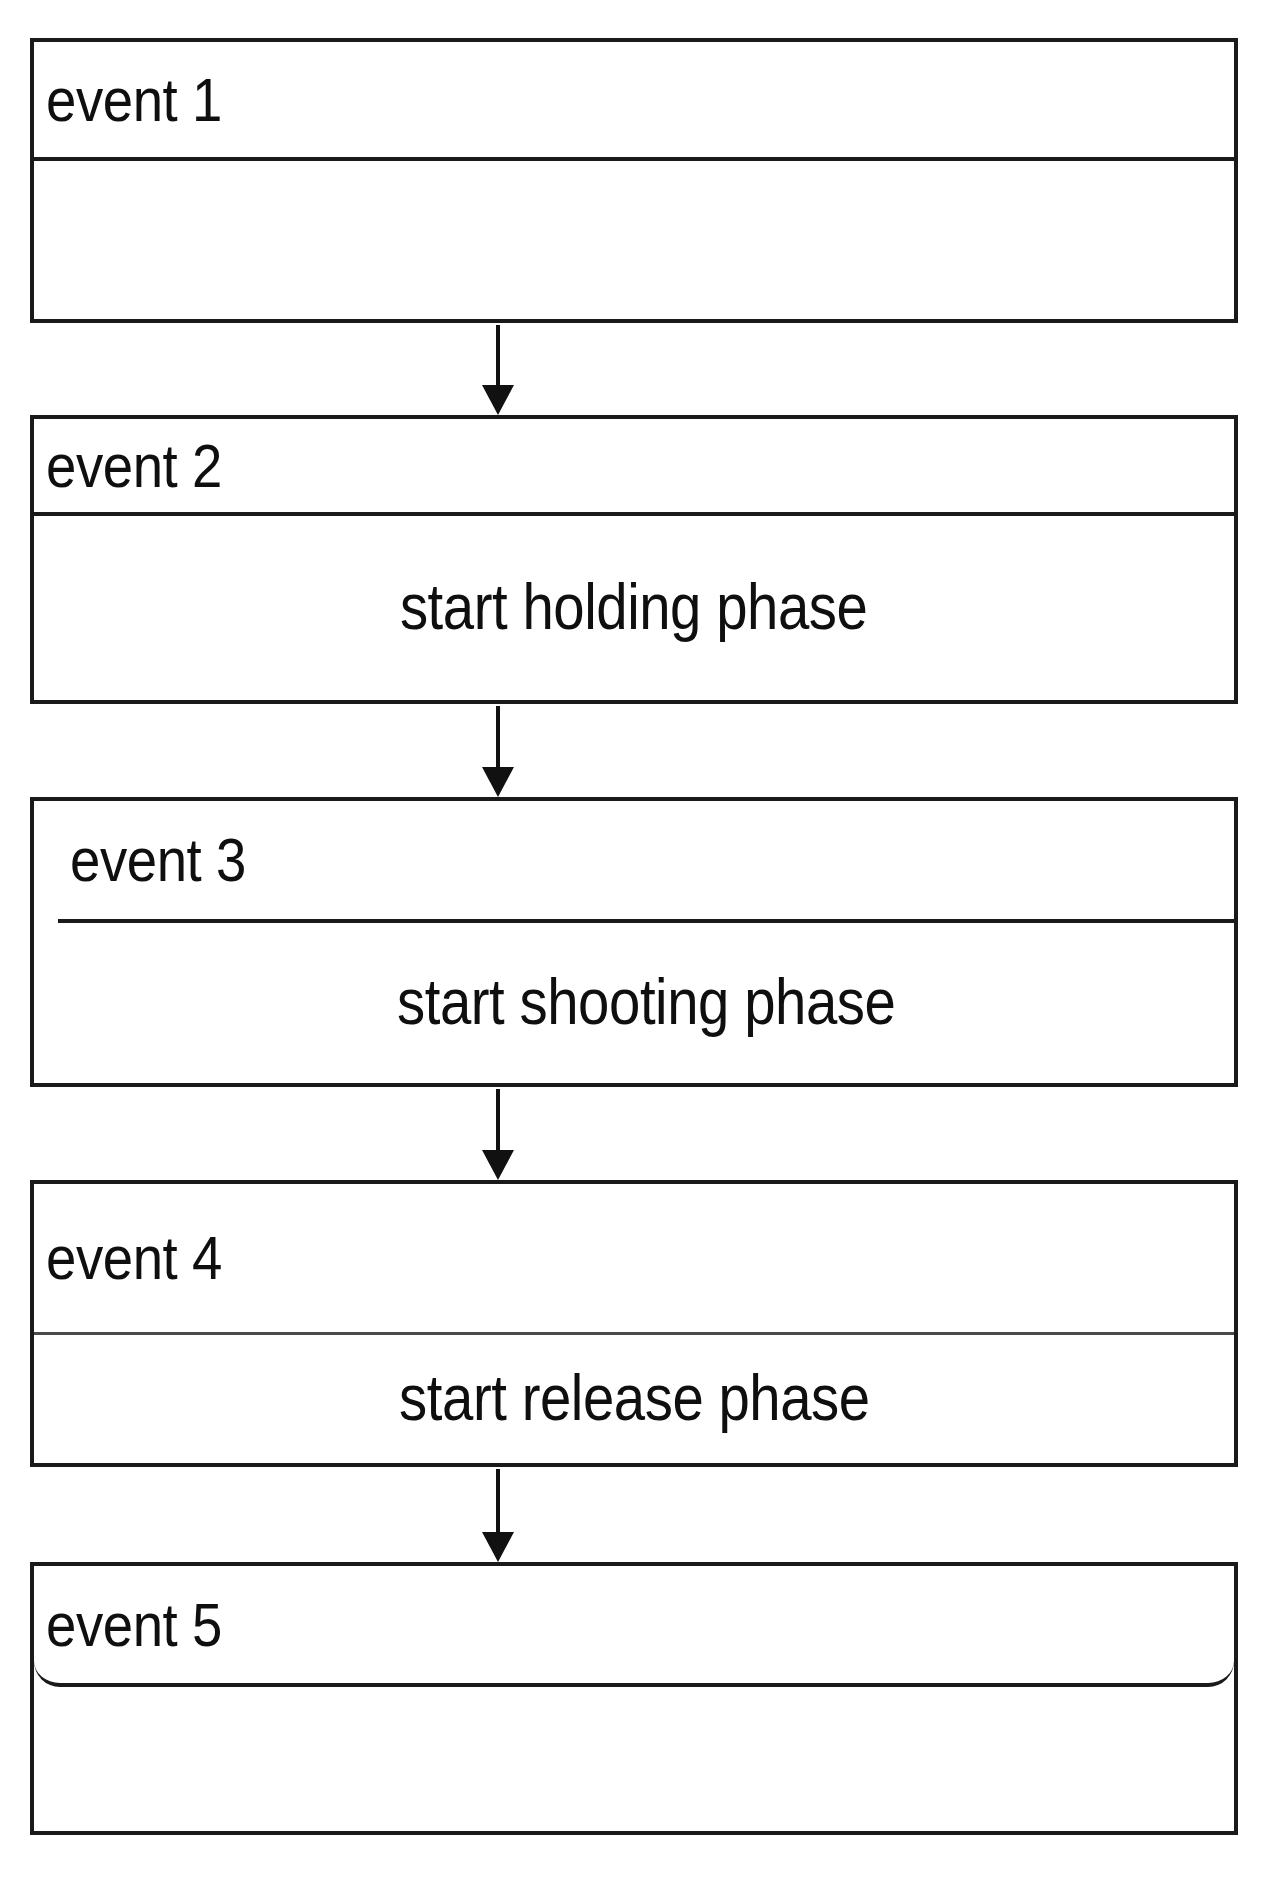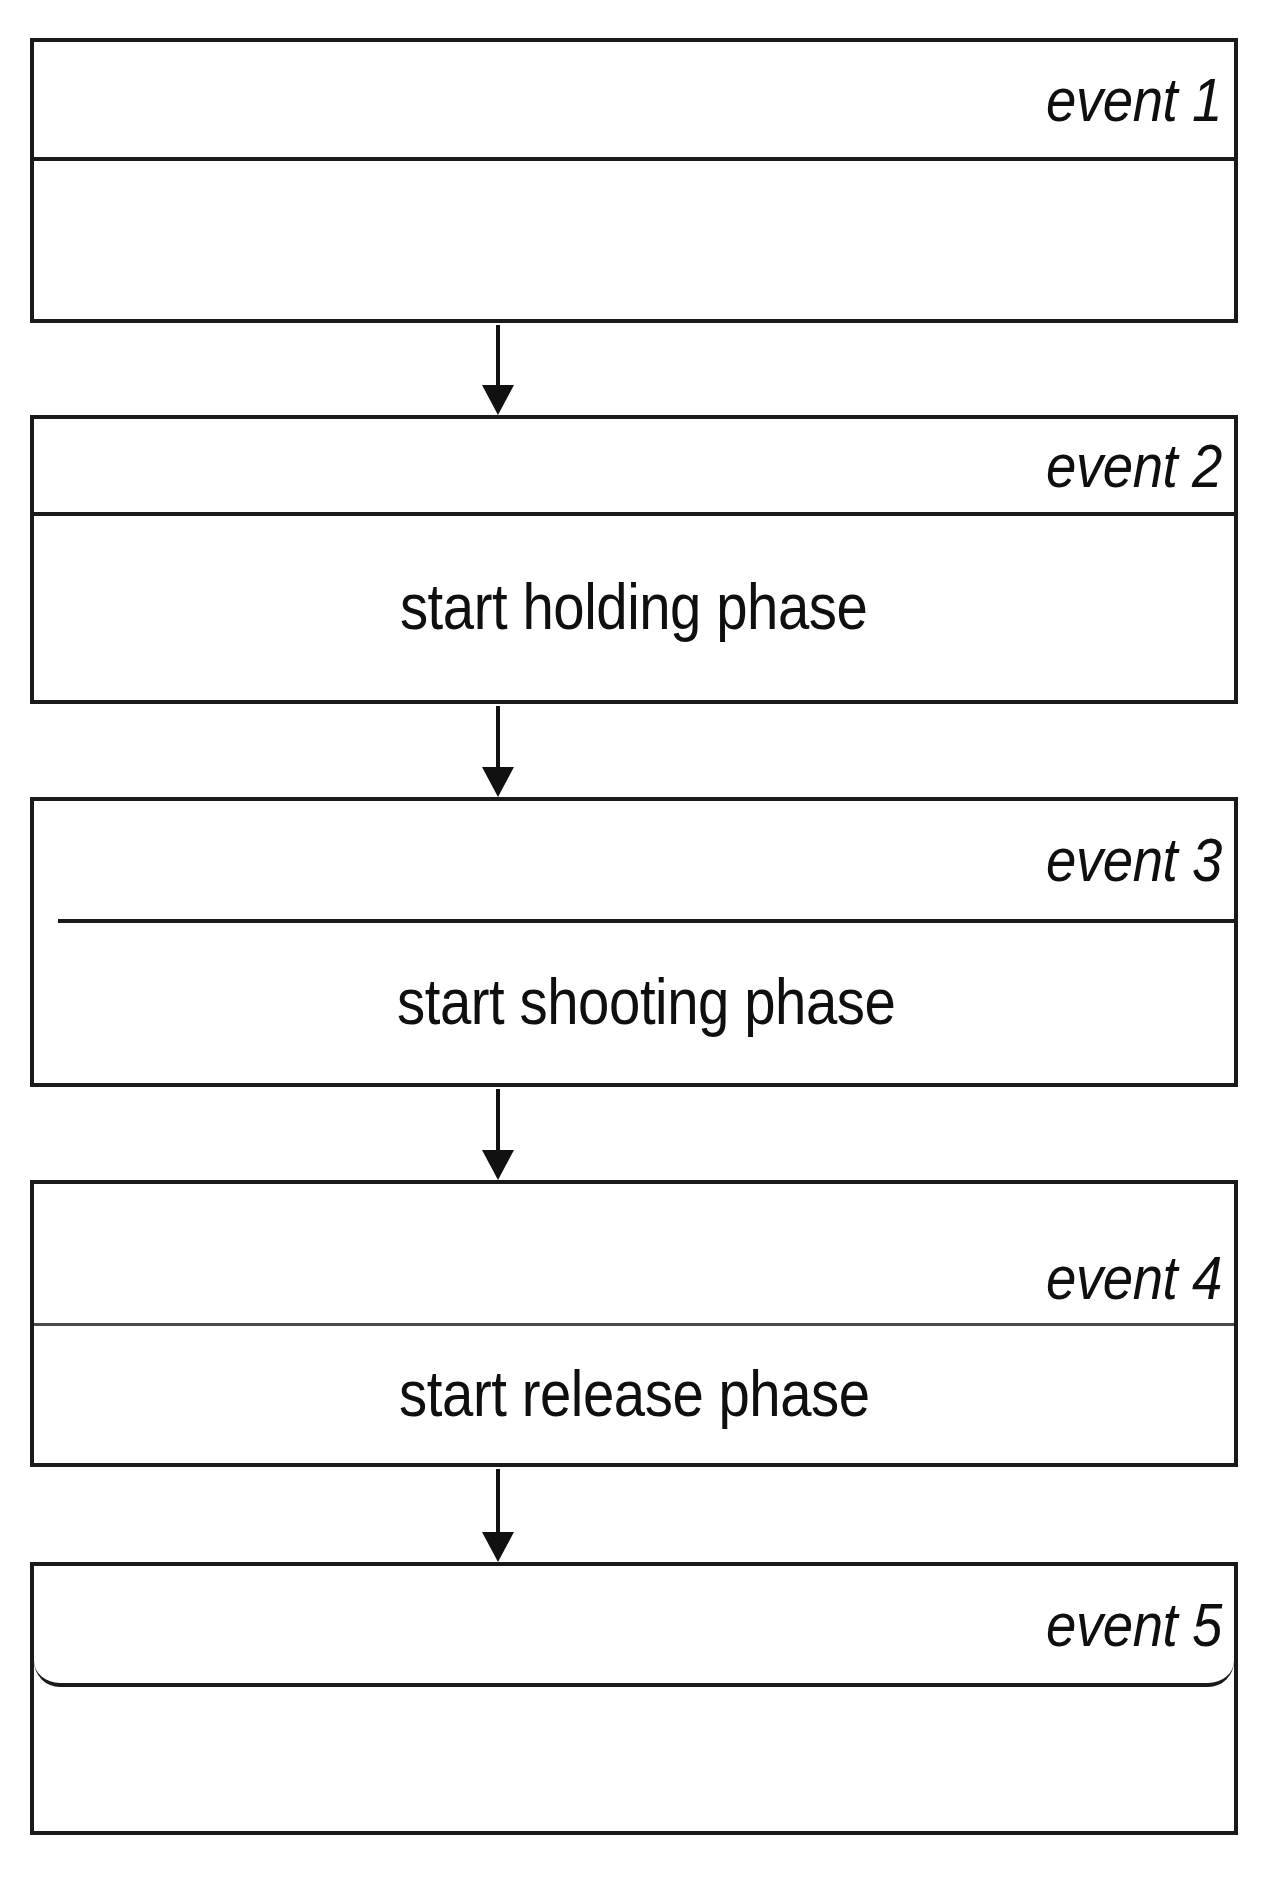--- a/index.html
+++ b/index.html
@@ -32,24 +32,23 @@
     border: 4px solid #1a1a1a;
     background: #ffffff;
     display: flex;
     flex-direction: column;
   }
 
   .event-title-row {
     flex: 0 0 auto;
     display: flex;
     align-items: center;
-    justify-content: flex-end;
+    justify-content: flex-start;
     border-bottom: 4px solid #1a1a1a;
     box-sizing: border-box;
-    font-style: italic;
   }
   .event-box.thin-divider .event-title-row {
     border-bottom: 3px solid #4a4a4a;
   }
 
   .event-body-row {
     flex: 1 1 auto;
     display: flex;
     align-items: center;
     justify-content: center;
@@ -84,21 +83,21 @@
   }
 
   
   #box-1 { top: 38px;   height: 285px; }
   #box-1 .event-title-row { height: 119px; }
   #box-2 { top: 415px;  height: 289px; }
   #box-2 .event-title-row { height: 97px; }
   #box-3 { top: 797px;  height: 290px; padding-left: 24px; }
   #box-3 .event-title-row { height: 122px; }
   #box-4 { top: 1180px; height: 287px; }
-  #box-4 .event-title-row { height: 94px; margin-top: 48px; }
+  #box-4 .event-title-row { height: 151px; }
   #box-5 { top: 1562px; height: 273px; }
   #box-5 .event-title-row { height: 121px; border-radius: 26px; }
 
   #arrow-1 { top: 325px;  height: 90px; }
   #arrow-2 { top: 706px;  height: 91px; }
   #arrow-3 { top: 1089px; height: 91px; }
   #arrow-4 { top: 1469px; height: 93px; }
 </style>
 </head>
 <body>

